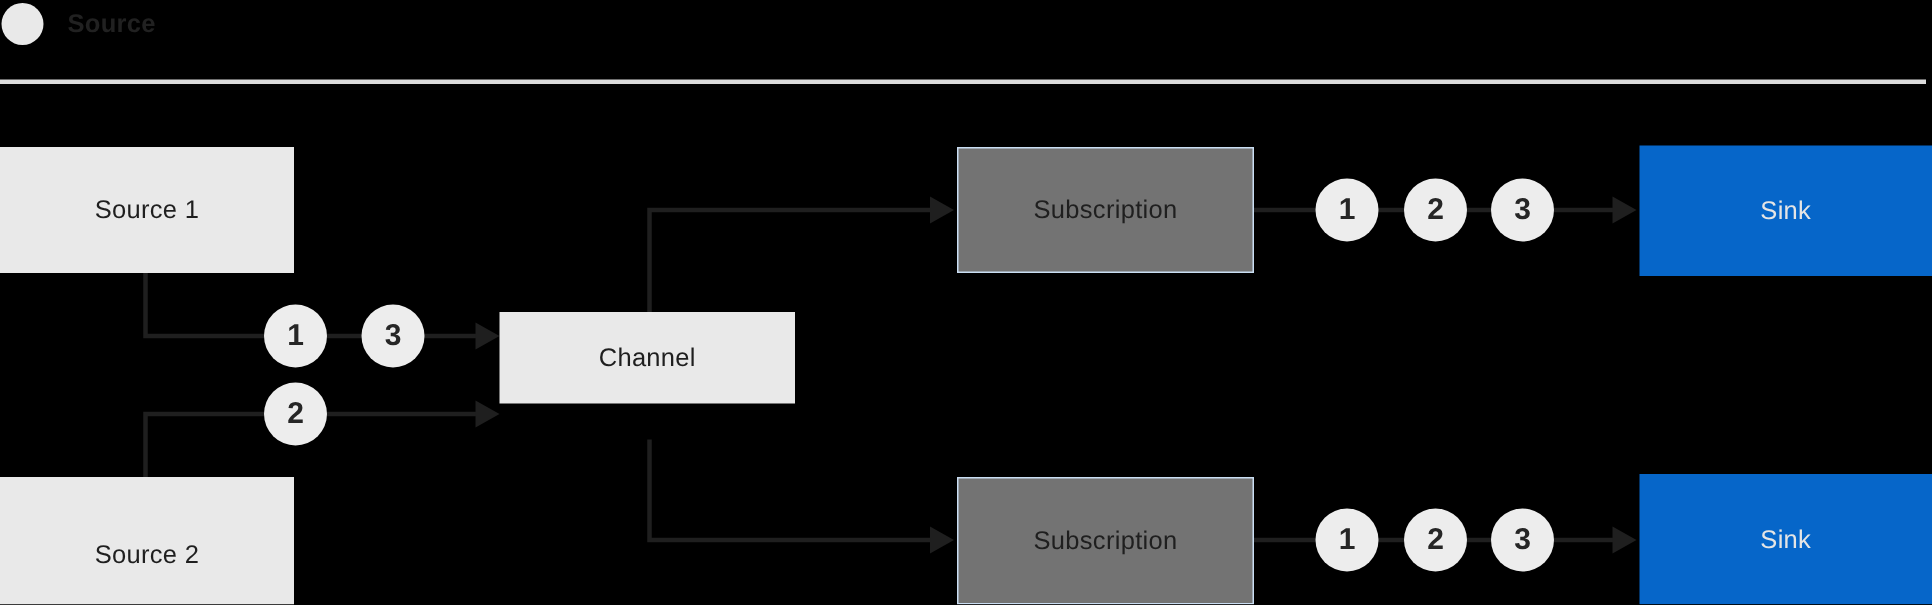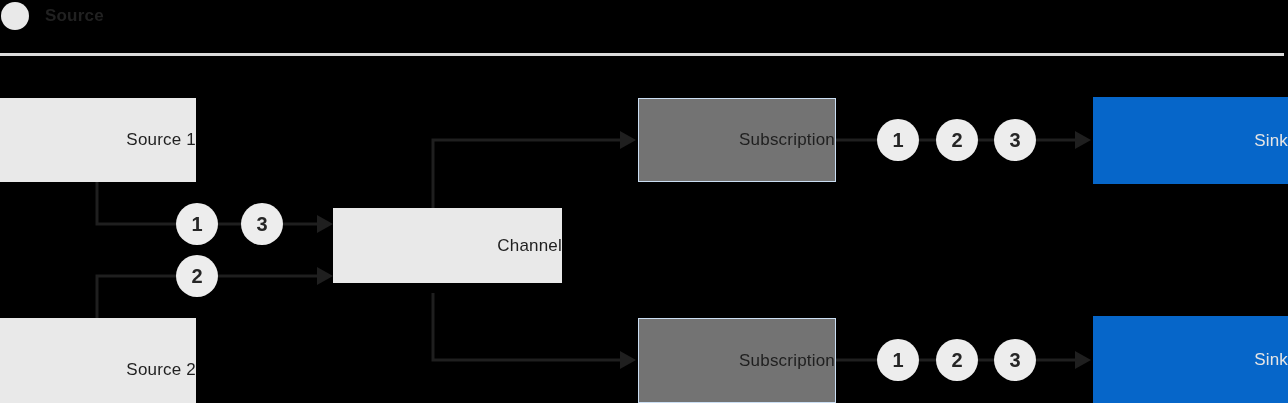--- a/index.html
+++ b/index.html
@@ -44,21 +44,21 @@
   .connector-layer {
     position: absolute;
     left: 0;
     top: 0;
     z-index: 1;
   }
   .node {
     position: absolute;
     display: flex;
     align-items: center;
-    justify-content: flex-end;
+    justify-content: center;
     font-size: 17px;
     color: #1f1f1f;
     z-index: 2;
     letter-spacing: 0.2px;
   }
   .node.gray { background: #e9e9e9; }
   .node.lightblue { background: #737373; border: 1px solid #cadeف3; border: 1px solid #cadef3; box-sizing: border-box; }
   .node.blue { background: #0666c9; color: #e5e5e5; }
   .event-circle {
     position: absolute;
@@ -110,21 +110,21 @@
   </svg>
 
   <div class="node gray" style="left:0; top:98px; width:196px; height:84px;">
     <span>Source 1</span>
   </div>
 
   <div class="node gray" style="left:0; top:318px; width:196px; height:103px;">
     <span>Source 2</span>
   </div>
 
-  <div class="node gray" style="left:333px; top:208px; width:197px; height:75px;padding-left:32px;">
+  <div class="node gray" style="left:333px; top:208px; width:197px; height:61px;">
     <span>Channel</span>
   </div>
 
   <div class="node lightblue" style="left:638px; top:98px; width:198px; height:84px;">
     <span>Subscription</span>
   </div>
 
   <div class="node lightblue" style="left:638px; top:318px; width:198px; height:85px;">
     <span>Subscription</span>
   </div>

